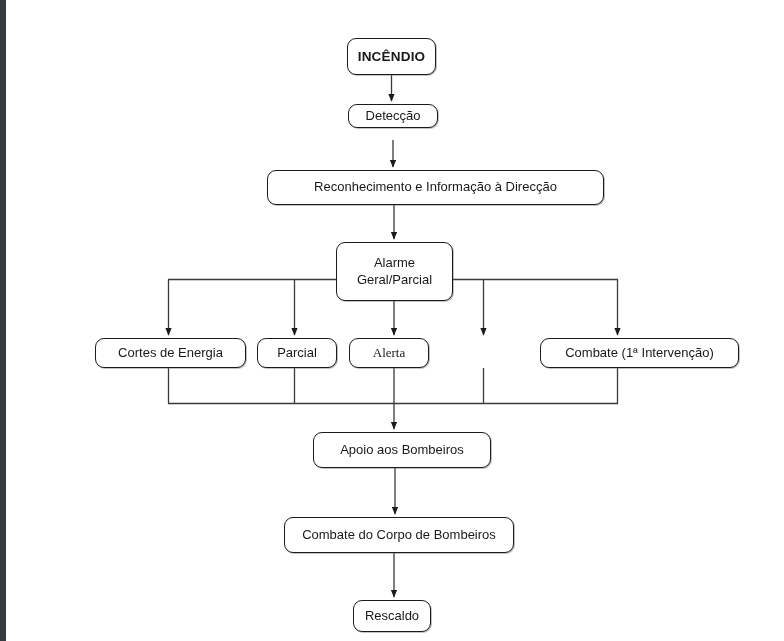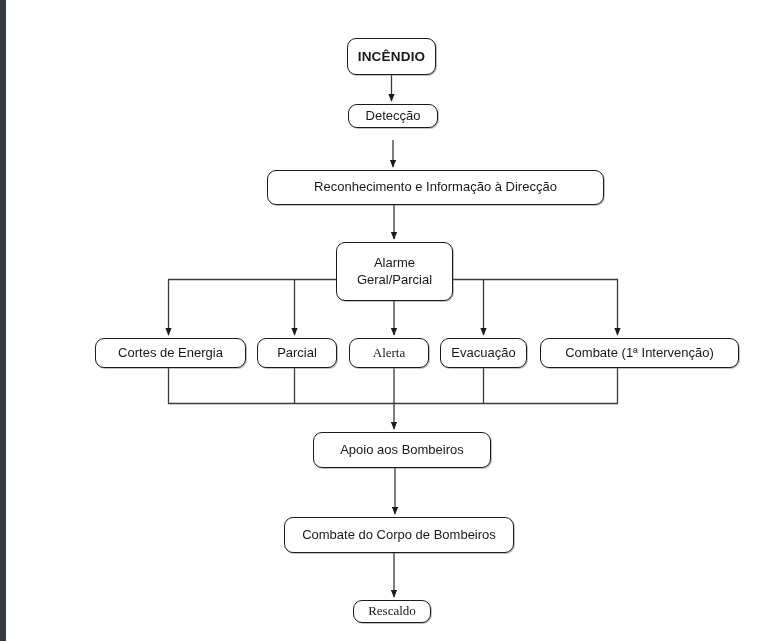--- a/index.html
+++ b/index.html
@@ -139,34 +139,31 @@
     </div>
 
     <div class="node" style="left:257px; top:338px; width:80px; height:30px;">
       <span class="lines">Parcial</span>
     </div>
 
     <div class="node" style="left:349px; top:338px; width:80px; height:30px;font-family:Liberation Serif, serif;">
       <span class="lines">Alerta</span>
     </div>
 
-    <div class="node" style="left:440px; top:338px; width:87px; height:30px;">
-      <span class="lines">Evacuação</span>
-    </div>
 
     <div class="node" style="left:540px; top:338px; width:199px; height:30px;">
       <span class="lines">Combate (1ª Intervenção)</span>
     </div>
 
     <div class="node" style="left:313px; top:432px; width:178px; height:36px;">
       <span class="lines">Apoio aos Bombeiros</span>
     </div>
 
     <div class="node" style="left:284px; top:517px; width:230px; height:36px;">
       <span class="lines">Combate do Corpo de Bombeiros</span>
     </div>
 
-    <div class="node" style="left:353px; top:600px; width:78px; height:23px;font-family:Liberation Serif, serif;">
+    <div class="node" style="left:353px; top:600px; width:78px; height:32px;">
       <span class="lines">Rescaldo</span>
     </div>
   </div>
 
 </div>
 
 </body></html>

